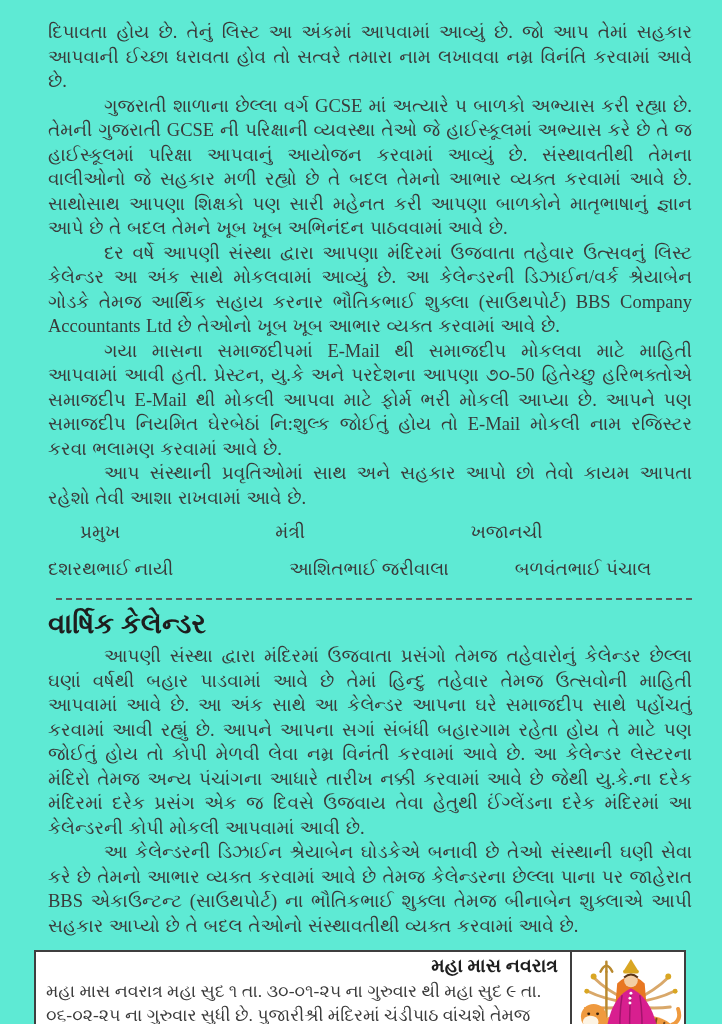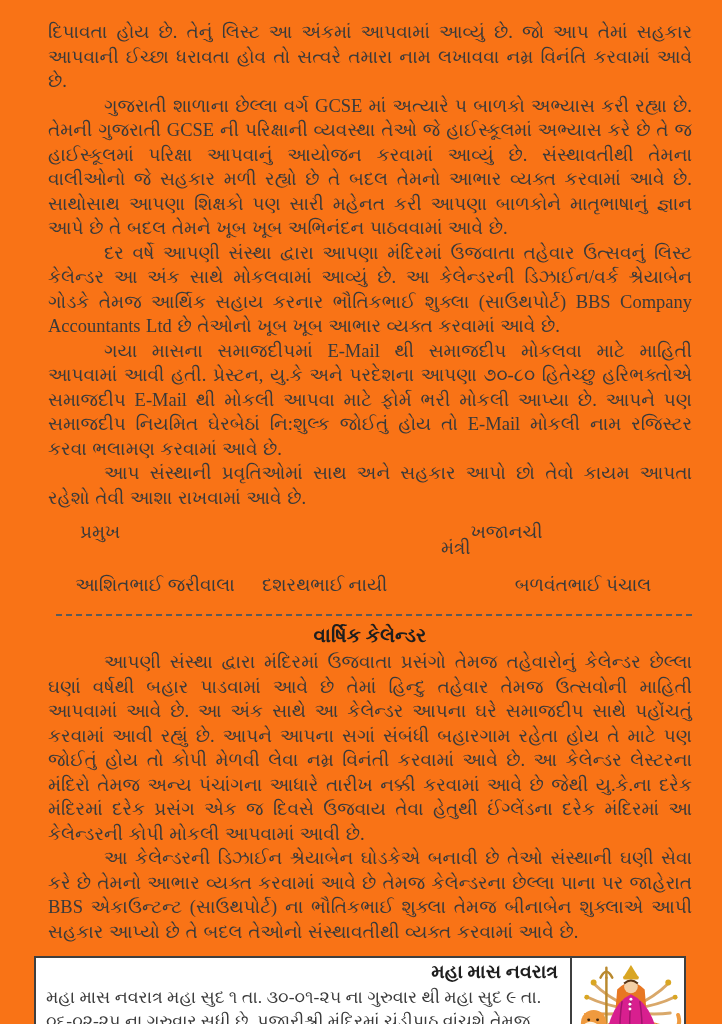--- a/index.html
+++ b/index.html
@@ -12,58 +12,58 @@
     height: 1024px;
     overflow: hidden;
     font-family: "Liberation Serif", "DejaVu Serif", serif;
     color: #3a3a3a;
   }
   .page {
     box-sizing: border-box;
     width: 722px;
     height: 1024px;
     padding: 20px 30px 0 48px;
-    background: #f97316;
+    background: #5eead4;
   }
   .para {
     font-size: 18.5px;
     line-height: 24.5px;
     text-align: justify;
     text-indent: 56px;
     margin: 0;
     word-spacing: 1px;
   }
   .para.no-indent { text-indent: 0; }
   .sig-row {
     display: flex;
     font-size: 18.5px;
     margin-top: 12px;
   }
   .sig-row .cell { flex: 1; }
   .sig-row .cell.left  { text-align: left; padding-left: 32px; }
-  .sig-row .cell.mid   { text-align: right; margin-top: 16px; }
+  .sig-row .cell.mid   { text-align: left; }
   .sig-row .cell.right { text-align: left; padding-right: 26px; }
   .name-row {
     display: flex;
     font-size: 18.5px;
     margin-top: 16px;
   }
   .name-row .cell { flex: 1; }
   .name-row .cell.left  { text-align: left; }
   .name-row .cell.mid   { text-align: center; }
   .name-row .cell.right { text-align: center; padding-right: 2px; }
   .dashed-separator {
     border: none;
     border-top: 2px dashed #5a5a5a;
     margin: 18px 0 8px 8px;
   }
   .section-heading {
-    text-align: center;
+    text-align: left;
     font-weight: bold;
-    font-size: 20px;
+    font-size: 28px;
     color: #1e1e1e;
     margin: 2px 0 3px 0;
   }
   .notice-box {
     box-sizing: border-box;
     display: flex;
     border: 2px solid #3f3f3f;
     margin: 12px 8px 0 -14px;
     width: 652px;
     min-height: 114px;
@@ -99,33 +99,33 @@
 <body>
 
 <div class="page">
 
   <p class="para no-indent">દિપાવતા હોય છે. તેનું લિસ્ટ આ અંકમાં આપવામાં આવ્યું છે. જો આપ તેમાં સહકાર આપવાની ઈચ્છા ધરાવતા હોવ તો સત્વરે તમારા નામ લખાવવા નમ્ર વિનંતિ કરવામાં આવે છે.</p>
 
   <p class="para">ગુજરાતી શાળાના છેલ્લા વર્ગ GCSE માં અત્યારે પ બાળકો અભ્યાસ કરી રહ્યા છે. તેમની ગુજરાતી GCSE ની પરિક્ષાની વ્યવસ્થા તેઓ જે હાઈસ્કૂલમાં અભ્યાસ કરે છે તે જ હાઈસ્કૂલમાં પરિક્ષા આપવાનું આયોજન કરવામાં આવ્યું છે. સંસ્થાવતીથી તેમના વાલીઓનો જે સહકાર મળી રહ્યો છે તે બદલ તેમનો આભાર વ્યક્ત કરવામાં આવે છે. સાથોસાથ આપણા શિક્ષકો પણ સારી મહેનત કરી આપણા બાળકોને માતૃભાષાનું જ્ઞાન આપે છે તે બદલ તેમને ખૂબ ખૂબ અભિનંદન પાઠવવામાં આવે છે.</p>
 
   <p class="para">દર વર્ષે આપણી સંસ્થા દ્વારા આપણા મંદિરમાં ઉજવાતા તહેવાર ઉત્સવનું લિસ્ટ કેલેન્ડર આ અંક સાથે મોકલવામાં આવ્યું છે. આ કેલેન્ડરની ડિઝાઈન/વર્ક શ્રેયાબેન ગોડકે તેમજ આર્થિક સહાય કરનાર ભૌતિકભાઈ શુક્લા (સાઉથપોર્ટ) BBS Company Accountants Ltd છે તેઓનો ખૂબ ખૂબ આભાર વ્યક્ત કરવામાં આવે છે.</p>
 
-  <p class="para">ગયા માસના સમાજદીપમાં E-Mail થી સમાજદીપ મોકલવા માટે માહિતી આપવામાં આવી હતી. પ્રેસ્ટન, યુ.કે અને પરદેશના આપણા ૭૦-૮૦ હિતેચ્છુ હરિભક્તોએ સમાજદીપ E-Mail થી મોકલી આપવા માટે ફોર્મ ભરી મોકલી આપ્યા છે. આપને પણ સમાજદીપ નિયમિત ઘેરબેઠાં નિ:શુલ્ક જોઈતું હોય તો E-Mail મોકલી નામ રજિસ્ટર કરવા ભલામણ કરવામાં આવે છે.</p>
+  <p class="para">ગયા માસના સમાજદીપમાં E-Mail થી સમાજદીપ મોકલવા માટે માહિતી આપવામાં આવી હતી. પ્રેસ્ટન, યુ.કે અને પરદેશના આપણા ૭૦-50 હિતેચ્છુ હરિભક્તોએ સમાજદીપ E-Mail થી મોકલી આપવા માટે ફોર્મ ભરી મોકલી આપ્યા છે. આપને પણ સમાજદીપ નિયમિત ઘેરબેઠાં નિ:શુલ્ક જોઈતું હોય તો E-Mail મોકલી નામ રજિસ્ટર કરવા ભલામણ કરવામાં આવે છે.</p>
 
   <p class="para">આપ સંસ્થાની પ્રવૃતિઓમાં સાથ અને સહકાર આપો છો તેવો કાયમ આપતા રહેશો તેવી આશા રાખવામાં આવે છે.</p>
 
   <div class="sig-row">
     <span class="cell left">પ્રમુખ</span>
     <span class="cell mid">મંત્રી</span>
     <span class="cell right">ખજાનચી</span>
   </div>
 
   <div class="name-row">
+    <span class="cell left">દશરથભાઈ નાયી</span>
     <span class="cell mid">આશિતભાઈ જરીવાલા</span>
-    <span class="cell left">દશરથભાઈ નાયી</span>
     <span class="cell right">બળવંતભાઈ પંચાલ</span>
   </div>
 
   <hr class="dashed-separator">
 
   <div class="section-heading">વાર્ષિક કેલેન્ડર</div>
 
   <p class="para">આપણી સંસ્થા દ્વારા મંદિરમાં ઉજવાતા પ્રસંગો તેમજ તહેવારોનું કેલેન્ડર છેલ્લા ઘણાં વર્ષથી બહાર પાડવામાં આવે છે તેમાં હિન્દુ તહેવાર તેમજ ઉત્સવોની માહિતી આપવામાં આવે છે. આ અંક સાથે આ કેલેન્ડર આપના ઘરે સમાજદીપ સાથે પહોંચતું કરવામાં આવી રહ્યું છે. આપને આપના સગાં સંબંધી બહારગામ રહેતા હોય તે માટે પણ જોઈતું હોય તો કોપી મેળવી લેવા નમ્ર વિનંતી કરવામાં આવે છે. આ કેલેન્ડર લેસ્ટરના મંદિરો તેમજ અન્ય પંચાંગના આધારે તારીખ નક્કી કરવામાં આવે છે જેથી યુ.કે.ના દરેક મંદિરમાં દરેક પ્રસંગ એક જ દિવસે ઉજવાય તેવા હેતુથી ઈંગ્લેંડના દરેક મંદિરમાં આ કેલેન્ડરની કોપી મોકલી આપવામાં આવી છે.</p>
 
   <p class="para">આ કેલેન્ડરની ડિઝાઈન શ્રેયાબેન ઘોડકેએ બનાવી છે તેઓ સંસ્થાની ઘણી સેવા કરે છે તેમનો આભાર વ્યક્ત કરવામાં આવે છે તેમજ કેલેન્ડરના છેલ્લા પાના પર જાહેરાત BBS એકાઉન્ટન્ટ (સાઉથપોર્ટ) ના ભૌતિકભાઈ શુક્લા તેમજ બીનાબેન શુક્લાએ આપી સહકાર આપ્યો છે તે બદલ તેઓનો સંસ્થાવતીથી વ્યક્ત કરવામાં આવે છે.</p>

